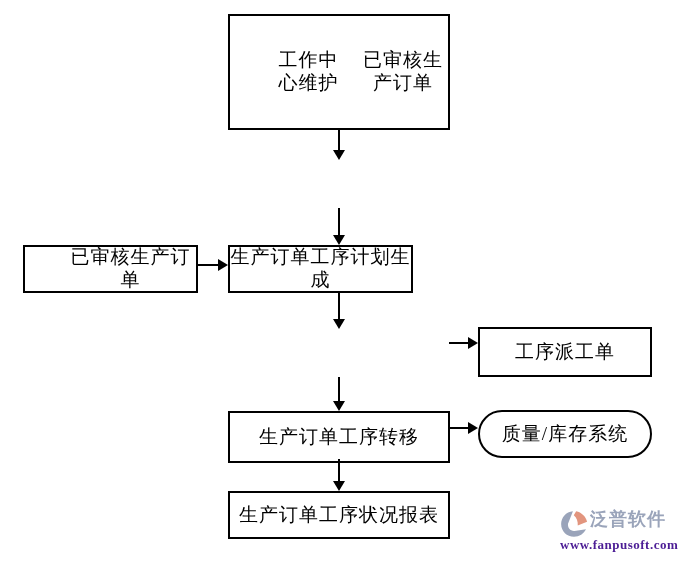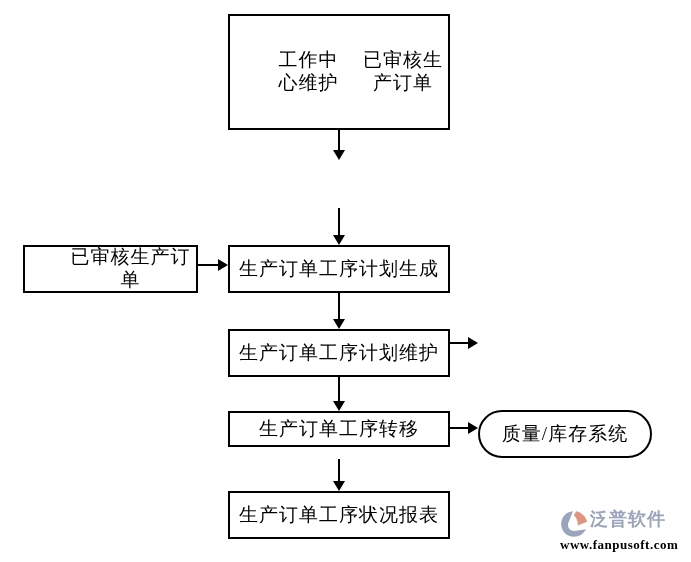--- a/index.html
+++ b/index.html
@@ -32,24 +32,24 @@
   .box.multi {
     flex-direction: row;
     justify-content: center;
     gap: 11px;
     padding-left: 40px;
   }
   
   .b-master   { left: 228px; top: 14px;  width: 222px; height: 116px; }
   .b-routing  { left: 228px; top: 160px; width: 222px; height: 48px; }
   .b-approved { left: 23px;  top: 245px; width: 175px; height: 48px; padding-left: 40px; }
-  .b-generate { left: 228px; top: 245px; width: 222px; height: 48px; }
+  .b-generate { left: 228px; top: 245px; width: 185px; height: 48px; }
   .b-maintain { left: 228px; top: 329px; width: 222px; height: 48px; }
   .b-dispatch { left: 478px; top: 327px; width: 174px; height: 50px; }
-  .b-transfer { left: 228px; top: 411px; width: 222px; height: 36px; }
+  .b-transfer { left: 228px; top: 411px; width: 222px; height: 52px; }
   .b-quality  { left: 478px; top: 410px; width: 174px; height: 48px; border-radius: 24px; }
   .b-report   { left: 228px; top: 491px; width: 222px; height: 48px; justify-content: center; }
 
   
   .arrow-v {
     position: absolute;
     width: 0;
     border-left: 2px solid #000000;
   }
   .arrow-v::after {
@@ -105,21 +105,21 @@
     font-family: "Liberation Sans", sans-serif;
     white-space: nowrap;
   }
   .logo-url {
     position: absolute;
     left: 560px;
     top: 537px;
     font-size: 13px;
     font-weight: bold;
     letter-spacing: 0.5px;
-    color: #000000;
+    color: #4c1d95;
     font-family: "Liberation Serif", serif;
     white-space: nowrap;
   }
 </style>
 </head>
 <body>
 
 <div class="stage">
 
   <div class="box multi b-master">
@@ -129,24 +129,24 @@
 
 
   <div class="box b-approved">
     <span>已审核生产订单</span>
   </div>
 
   <div class="box b-generate">
     <span>生产订单工序计划生成</span>
   </div>
 
-  <div class="box b-maintain">
-    <span>生产订单工序计划维护</span>
+
+  <div class="box b-dispatch">
+    <span>工序派工单</span>
   </div>
-
 
   <div class="box b-transfer">
     <span>生产订单工序转移</span>
   </div>
 
   <div class="box b-quality">
     <span>质量/库存系统</span>
   </div>
 
   <div class="box b-report">

